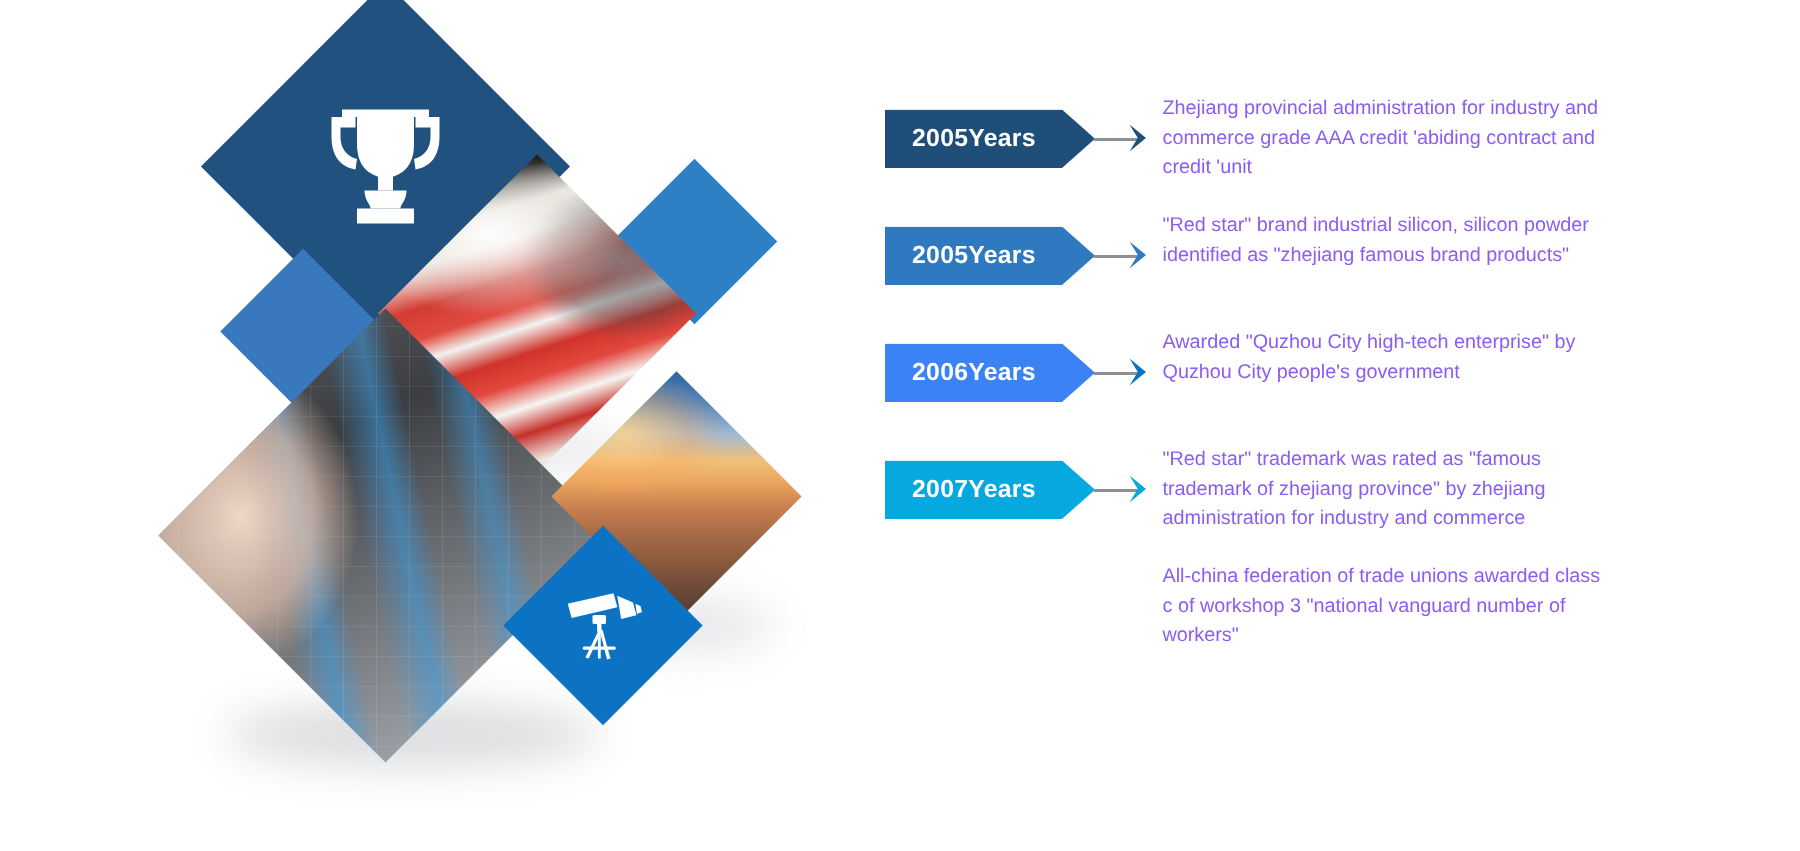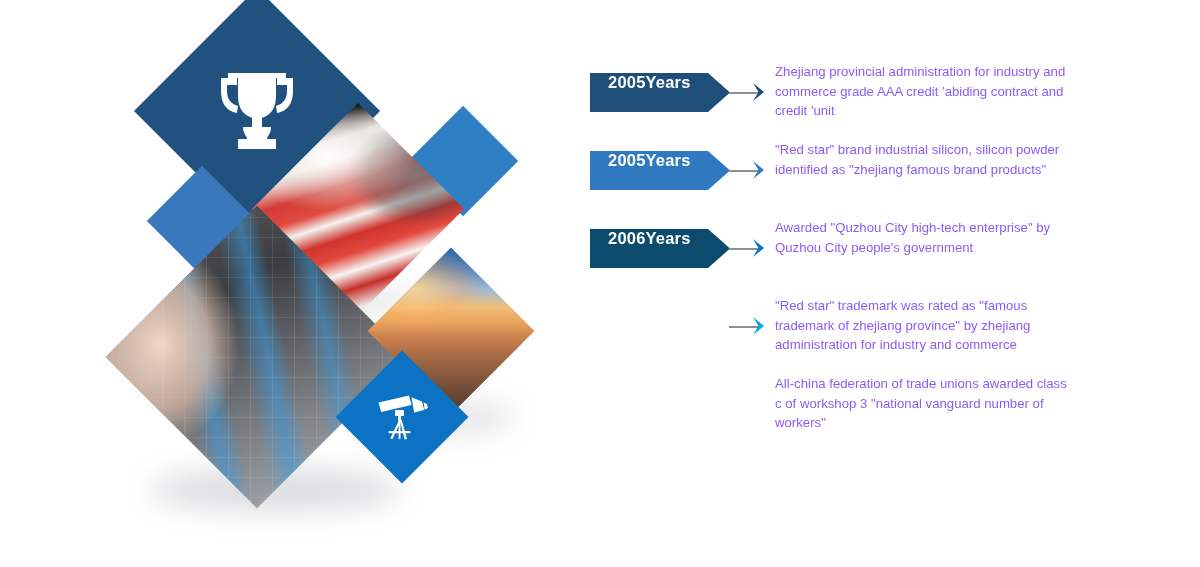--- a/index.html
+++ b/index.html
@@ -79,32 +79,32 @@
         #6d4a38 84%, #4a3530 100%);
   }
 
   
   #timeline{position:absolute;left:590px;top:62px;width:600px;}
   .row{position:relative;height:78px;}
   .badge-wrap{position:absolute;left:0;top:11px;width:175px;height:39px;}
   .badge{position:absolute;left:0;top:0;width:140px;height:39px;
          -webkit-clip-path:polygon(0 0,118px 0,140px 50%,118px 100%,0 100%);
          clip-path:polygon(0 0,118px 0,140px 50%,118px 100%,0 100%);
-         display:flex;align-items:flex-start;}
+         display:flex;align-items:center;}
   .badge-label{color:#ffffff;font-size:16.5px;font-weight:bold;
                letter-spacing:.2px;padding-left:18px;white-space:nowrap;}
   .arrow-line{position:absolute;left:139px;top:18.5px;width:30px;height:2px;
               background:#8c8f93;}
   .arrow-head{position:absolute;left:162px;top:10px;width:18px;height:18px;}
   .text{position:absolute;left:185px;top:0;width:300px;
         color:#8b5cf6;font-size:13.2px;line-height:19.5px;}
 
   .r0 .badge{background:#1f4e79;}
   .r1 .badge{background:#2e79c0;}
-  .r2 .badge{background:#0c4a6e;}
+  .r2 .badge{background:#3b82f6;}
   .r3 .badge{background:#06a8e0;}
   .r4 .badge{background:#7f8183;}
   .r0 .arrow-head path{fill:#1f4e79;}
   .r1 .arrow-head path{fill:#2e79c0;}
   .r2 .arrow-head path{fill:#0a72c6;}
   .r3 .arrow-head path{fill:#06a8e0;}
   .r4 .arrow-head path{fill:#7f8183;}
 </style>
 </head>
 <body>
@@ -209,20 +209,23 @@
           <svg width="18" height="18" viewBox="0 0 18 18" aria-hidden="true">
             <path d="M1 0 L12 9 L1 18 L6.5 9 Z"></path>
           </svg>
         </div>
       </div>
       <div class="text">Awarded "Quzhou City high-tech enterprise" by Quzhou City people's government</div>
     </div>
 
     <div class="row r3">
       <div class="badge-wrap">
+        <div class="badge">
+          <span class="badge-label">2007Years</span>
+        </div>
         <div class="arrow-line"></div>
         <div class="arrow-head">
           <svg width="18" height="18" viewBox="0 0 18 18" aria-hidden="true">
             <path d="M1 0 L12 9 L1 18 L6.5 9 Z"></path>
           </svg>
         </div>
       </div>
       <div class="text">"Red star" trademark was rated as "famous trademark of zhejiang province" by zhejiang administration for industry and commerce</div>
     </div>
 

